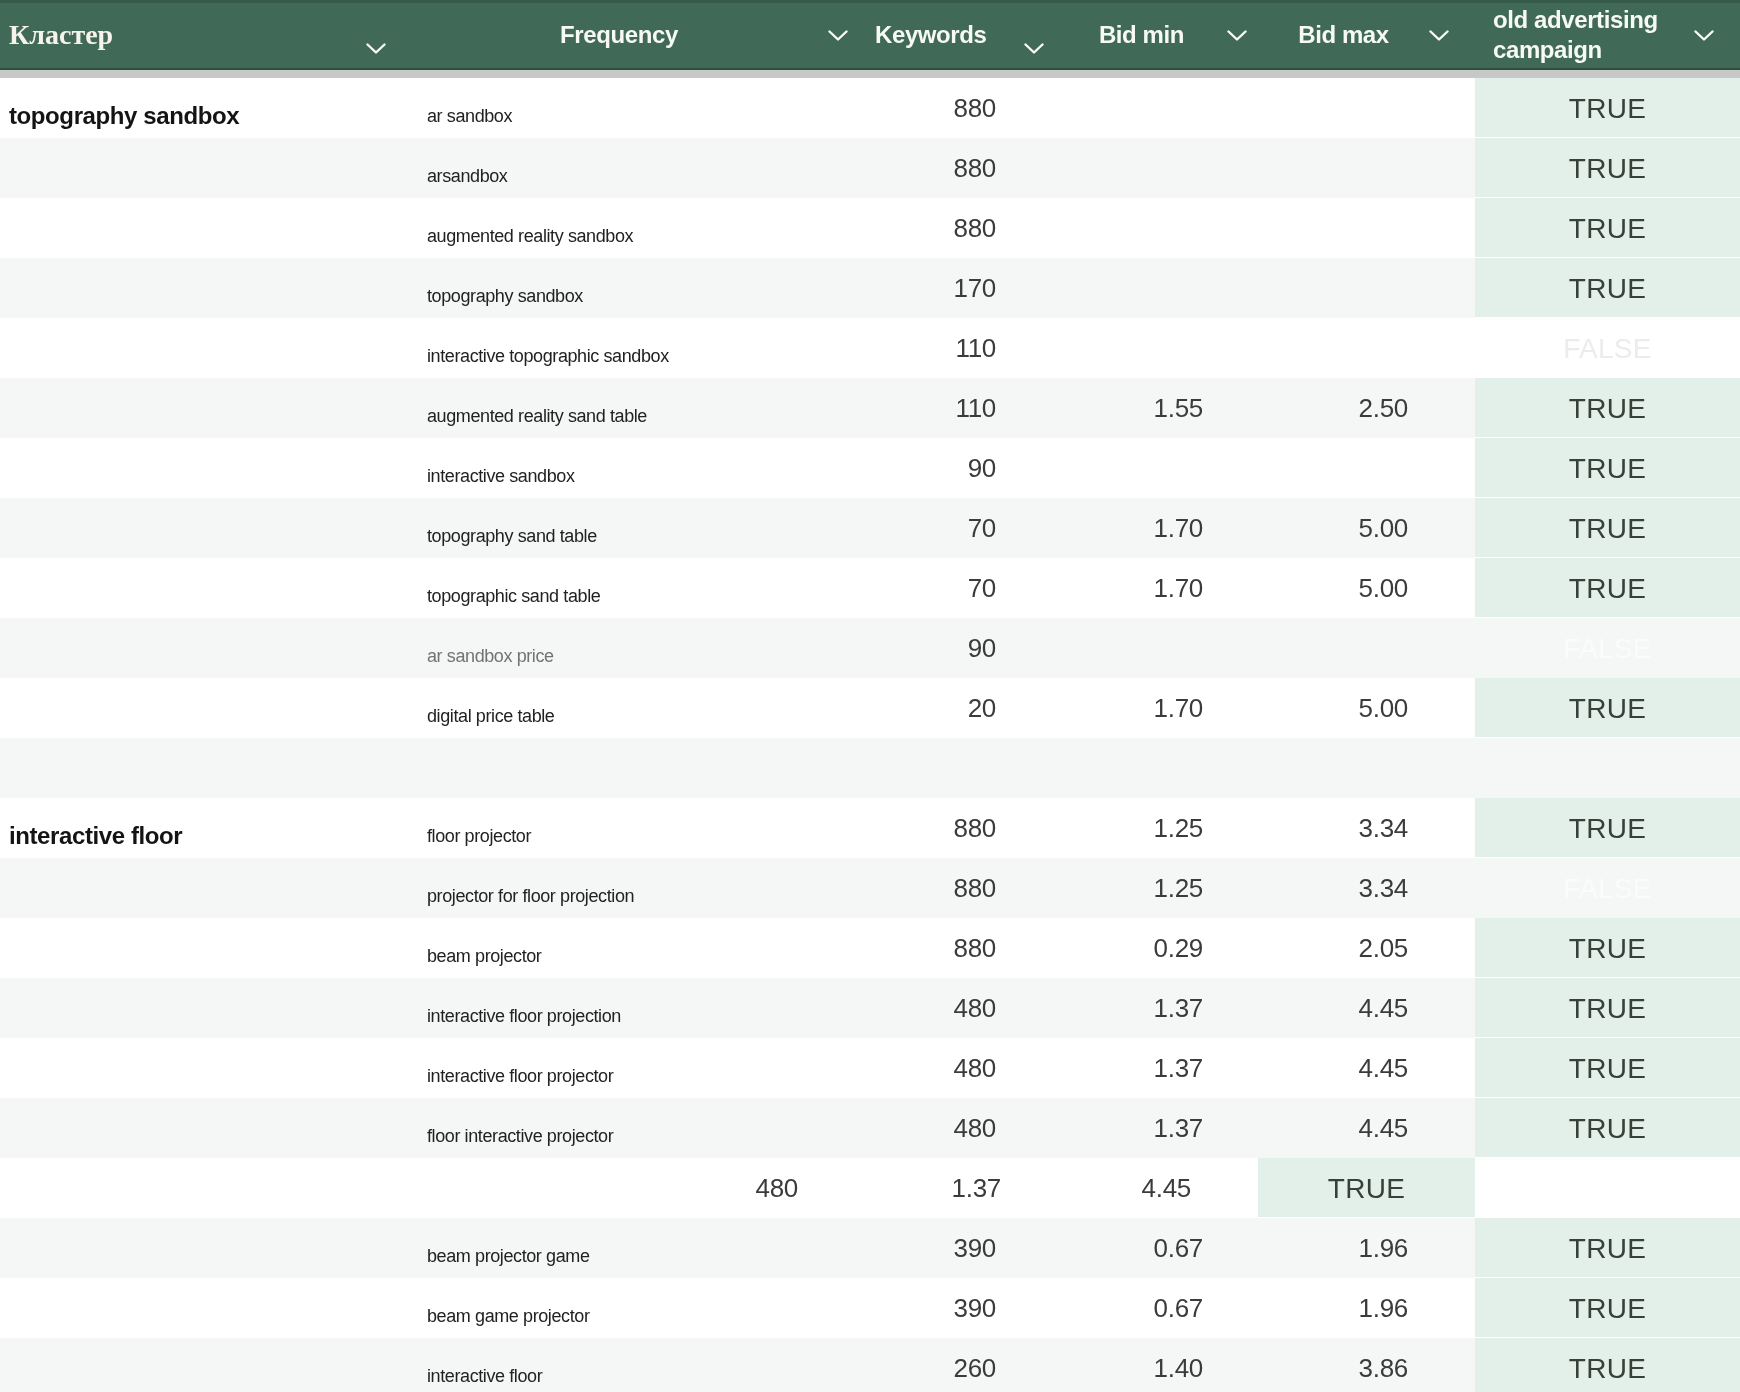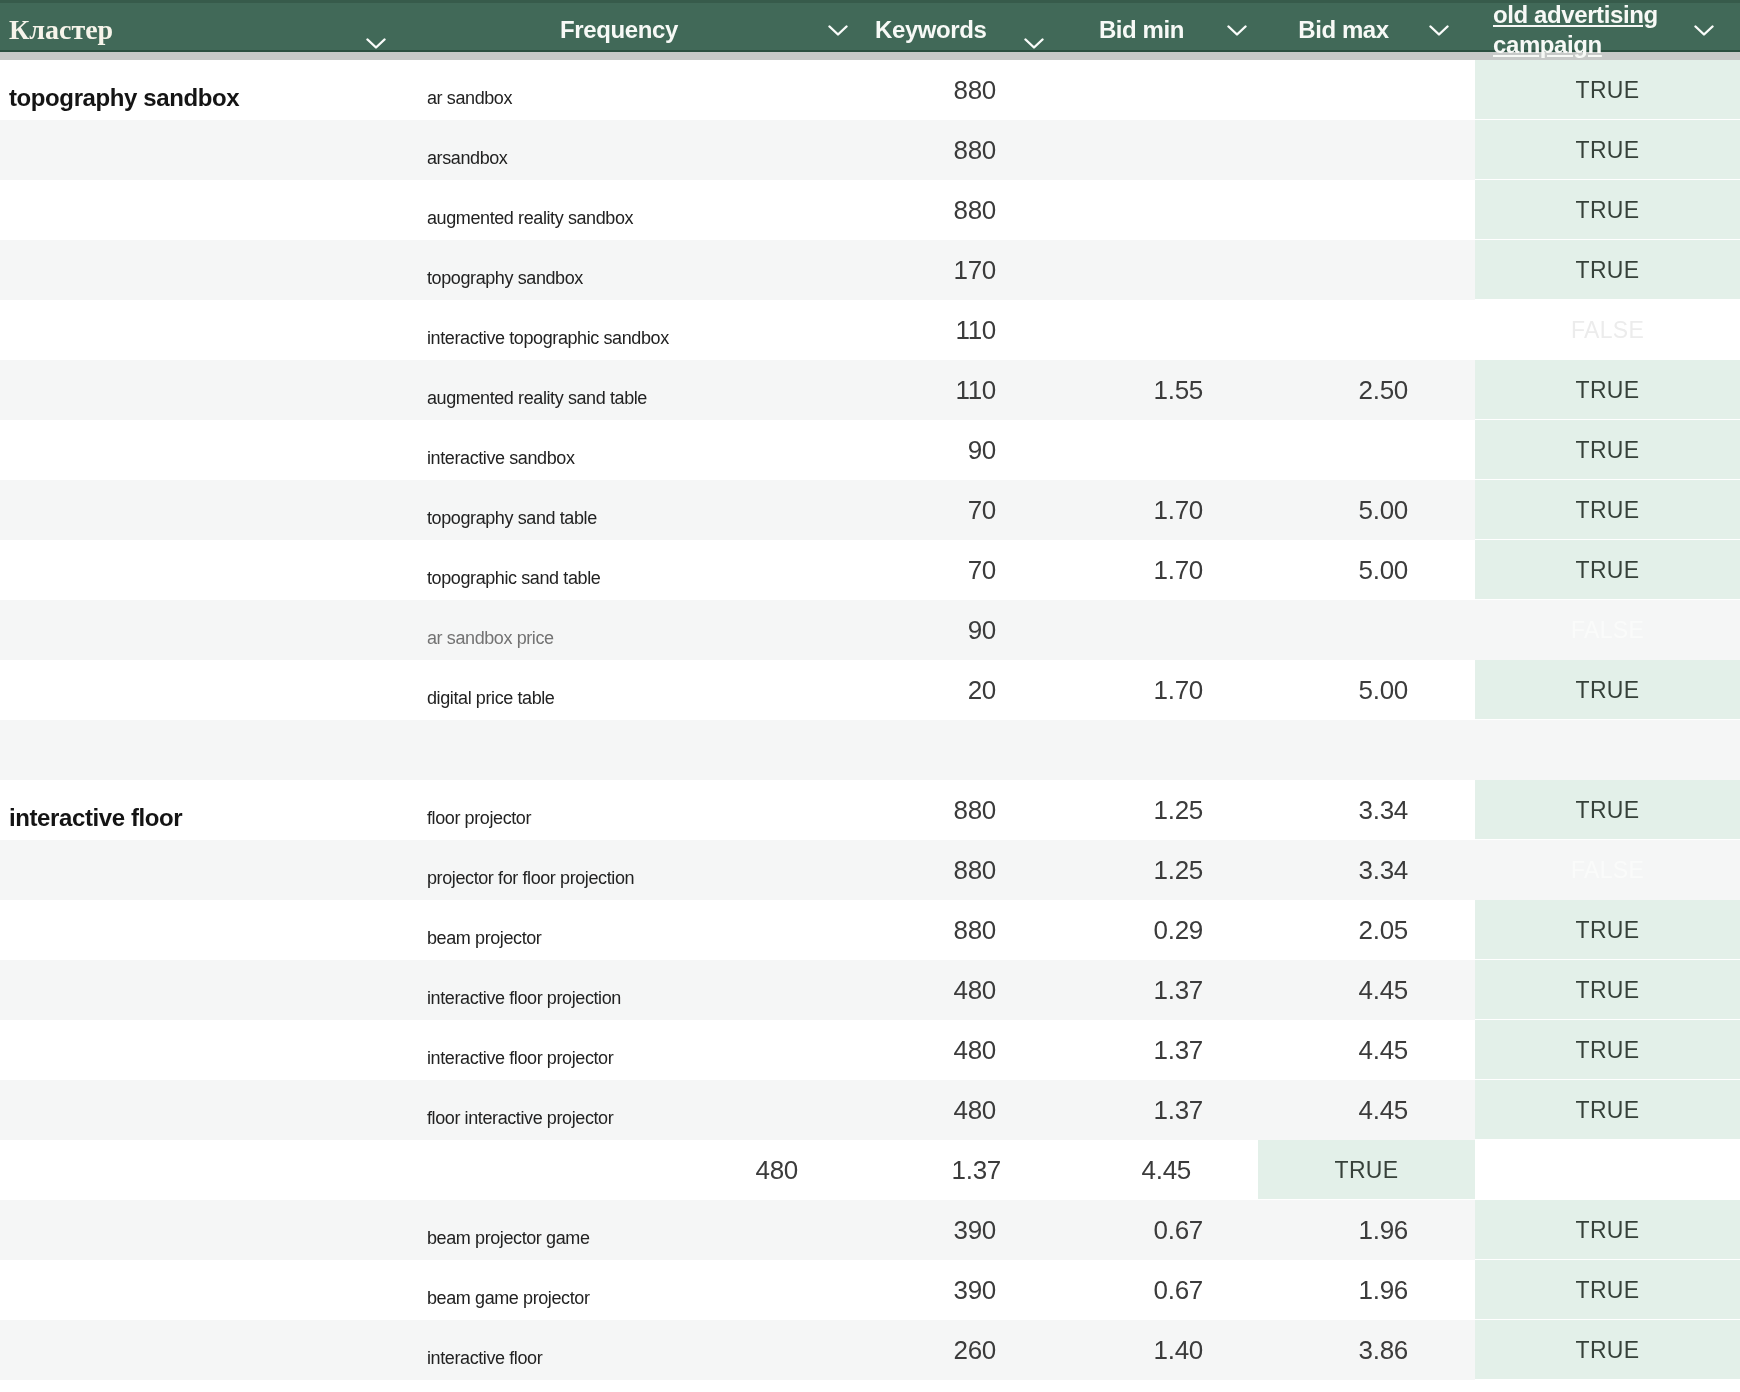--- a/index.html
+++ b/index.html
@@ -9,21 +9,21 @@
     overflow:hidden;
     font-family:"Liberation Sans", sans-serif;
     background:#ffffff;
   }
   
   .grid{
     display:grid;
     grid-template-columns:410px 448px 198px 202px 217px 265px;
   }
   #header{
-    height:52px;
+    height:70px;
     background:#416958;
     box-shadow:inset 0 -2px 0 rgba(17,48,36,.45), inset 0 3px 0 rgba(10,25,18,.18);
   }
   .hcell{
     position:relative;
     display:flex;align-items:center;
     color:#f7f9f6;
     font-weight:bold;font-size:24px;letter-spacing:-0.4px;
     box-sizing:border-box;
   }
@@ -31,21 +31,21 @@
   .hc-cluster .lbl{
     font-family:"Liberation Serif", serif;
     font-size:28px;color:#f6f4ea;letter-spacing:0;
     padding-left:9px;
   }
   .hc-keywords .lbl{padding-left:17px;}
   .hc-center{justify-content:flex-start;}
   .hc-center .lbl{flex:1;text-align:center;}
   .hc-campaign .lbl{
     padding-left:18px;flex:1;
-    white-space:normal;line-height:30px;max-width:210px;text-decoration:underline;
+    white-space:normal;line-height:30px;max-width:210px;
   }
   .chev{flex:0 0 auto;display:block;}
   .chev.low{transform:translateY(13px);}
   .hc-cluster .chev{margin-right:24px;}
   .hc-keywords .chev{margin-right:12px;}
   .hc-frequency .chev{margin-right:10px;}
   .hc-bidmin .chev{margin-right:11px;}
   .hc-bidmax .chev{margin-right:26px;}
   .hc-campaign .chev{margin-right:26px;}
   
@@ -71,21 +71,21 @@
   .c-num{
     align-items:flex-start;justify-content:flex-end;
     font-size:26px;color:#3b3b3b;letter-spacing:-0.3px;line-height:27px;
     padding-top:17px;
   }
   .c-freq{padding-right:60px;}
   .c-bidmin{padding-right:55px;text-align:right;}
   .c-bidmax{padding-right:67px;}
   .c-bool{
     align-items:flex-start;justify-content:center;
-    font-size:23px;line-height:27px;padding-top:17px;
+    font-size:28px;line-height:27px;padding-top:17px;
     letter-spacing:0.3px;
   }
   .c-bool.is-true{
     background:#e3f0e9;color:#37413a;
     border-bottom:1px solid #ffffff;
   }
   .r-white .c-bool.is-false{color:#ececec;}
   .r-alt   .c-bool.is-false{color:#fafbfa;}
 </style>
 </head>

